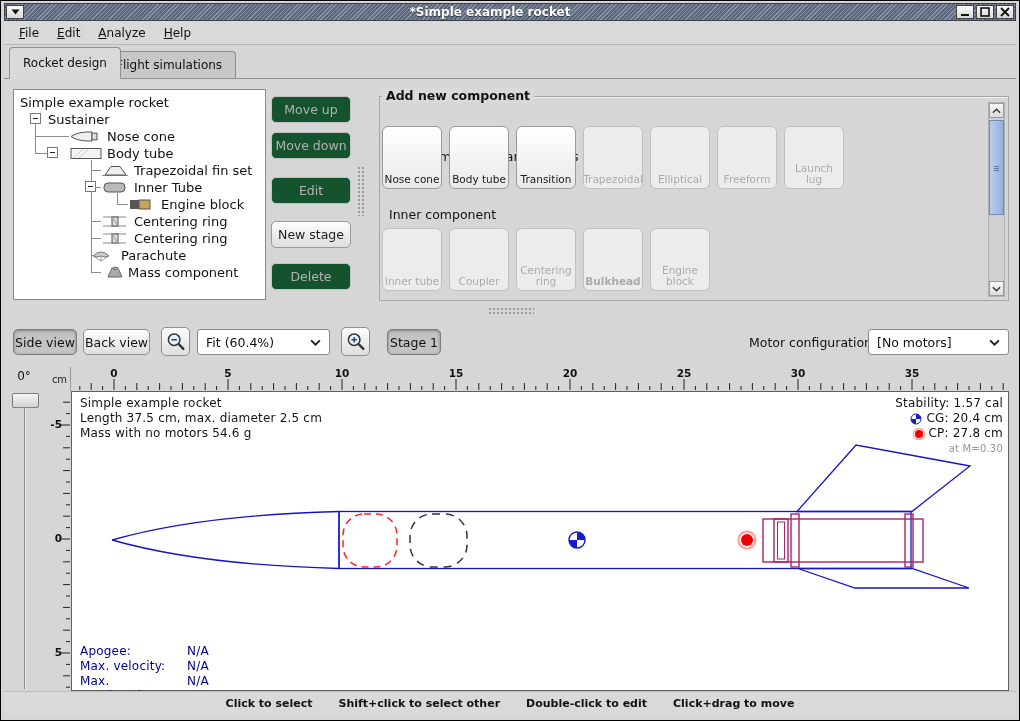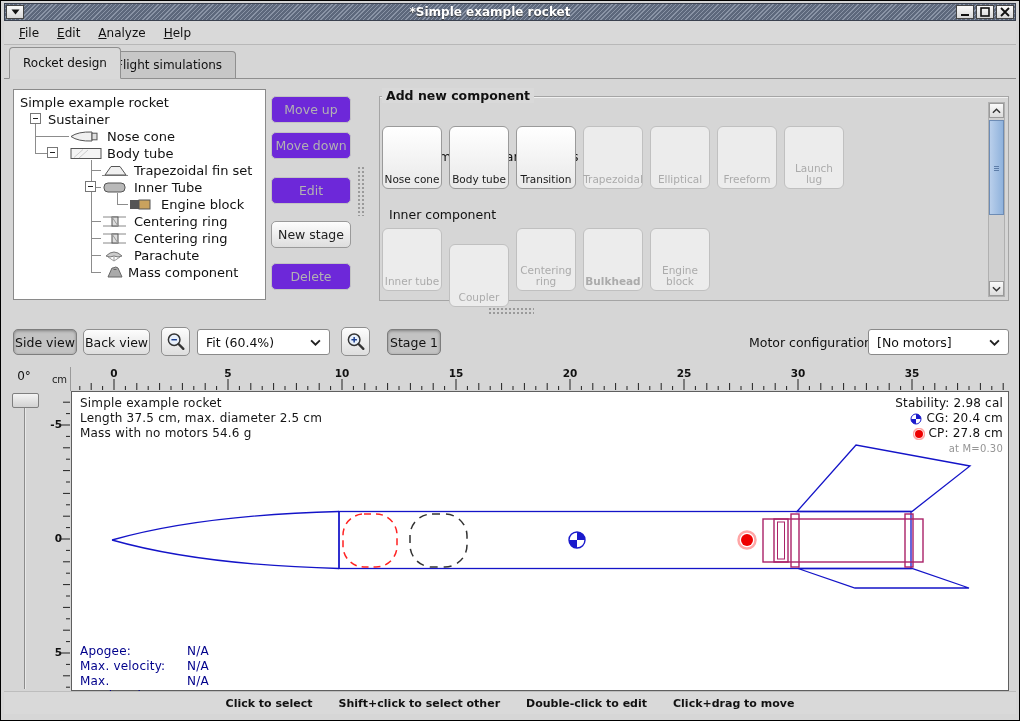--- a/index.html
+++ b/index.html
@@ -27,21 +27,21 @@
 .treepanel{position:absolute;left:12px;top:88px;width:253px;height:211px;background:#fff;border:1px solid #8a8a8a;overflow:hidden;}
 .trow{position:absolute;height:17px;display:flex;align-items:center;font-size:13px;color:#111;white-space:nowrap;}
 .rail{position:absolute;width:1px;background:#8c8c8c;}
 .hline{position:absolute;height:1px;background:#8c8c8c;}
 .expander{position:absolute;width:11px;height:11px;border:1px solid #777;background:#fff;z-index:2;}
 .expander::after{content:"";position:absolute;left:2px;right:2px;top:4px;height:1px;background:#222;}
 .ticon{flex:none;}
 
 .abtn{position:absolute;left:270px;width:80px;height:27px;border-radius:5px;border:1px solid #9a9a9a;
  background:linear-gradient(#fdfdfd,#dedede);font-size:12.5px;color:#222;display:flex;align-items:center;justify-content:center;}
-.abtn.disabled{color:#b2b2b2;border-color:#c3c3c3;background:#6d28d9;}
+.abtn.disabled{color:#b2b2b2;border-color:#c3c3c3;background:#14532d;}
 
 .groupbox{position:absolute;left:378px;top:95px;width:630px;height:205px;border:1px solid #a5a5a5;box-shadow:inset 0 1px 0 #f0f0f0;}
 .gtitle{position:absolute;top:-9px;left:2px;background:#d9d9d9;padding:0 4px;font-weight:bold;font-size:12.5px;color:#111;}
 .seclabel{position:absolute;left:9px;font-size:12.5px;color:#111;}
 .cbtn{position:absolute;width:60px;height:63px;border-radius:6px;border:1px solid #9a9a9a;background:linear-gradient(#ffffff,#e9e9e9);
  display:flex;flex-direction:column;align-items:center;justify-content:flex-end;padding:19px 1px 3px;gap:36px;}
 .cbtn .clabel{font-size:10.5px;line-height:11px;text-align:center;color:#1a1a1a;}
 .cbtn .cicon{flex:1;width:46px;}
 .cbtn.disabled{border-color:#c0c0c0;background:#ececec;}
 .cbtn.disabled .clabel{color:#ababab;}
@@ -198,21 +198,21 @@
     </div>
     <div class="trow" style="left:88px;top:140px;">
       <svg class="ticon" width="26" height="13" viewBox="0 0 26 13">
           <line x1="1" y1="2" x2="24" y2="2" stroke="#888"></line>
           <line x1="1" y1="11" x2="24" y2="11" stroke="#888"></line>
           <rect x="10" y="2" width="6" height="9" fill="#ddd" stroke="#555"></rect>
           <line x1="10" y1="2" x2="16" y2="11" stroke="#999"></line>
         </svg>
       <span style="margin-left:6px;">Centering ring</span>
     </div>
-    <div class="trow" style="left:88px;top:157px;">
+    <div class="trow" style="left:75px;top:157px;">
       <svg class="ticon" width="26" height="13" viewBox="0 0 26 13">
           <path d="M4 7 Q12 -1 20 7 Q16 9 12 7 Q8 9 4 7 Z" fill="#ccc" stroke="#777"></path>
           <path d="M6 8 L12 12 M12 8 L12 12 M18 8 L12 12" stroke="#999" fill="none"></path>
         </svg>
       <span style="margin-left:6px;">Parachute</span>
     </div>
     <div class="trow" style="left:88px;top:174px;">
       <svg class="ticon" width="26" height="13" viewBox="0 0 26 13">
           <path d="M11 2 q3 -2 5 0 l4 9 H6 l4 -9 Z" fill="#aaa" stroke="#666"></path>
           <path d="M11.5 3.5 h3" stroke="#666"></path>
@@ -294,21 +294,21 @@
     </div>
 
     <div class="seclabel" style="top:110px;">Inner component</div>
 
     <div class="cbtn disabled" style="left:2px;top:131px;">
       <svg class="cicon" viewBox="0 0 46 30">
           <rect x="5" y="7" width="34" height="16" rx="8" fill="#d6d6d6" stroke="#222" stroke-dasharray="2 1.4" stroke-width="1.6"></rect>
         </svg>
       <span class="clabel">Inner tube</span>
     </div>
-    <div class="cbtn disabled" style="left:69px;top:131px;margin-top:16px;">
+    <div class="cbtn disabled" style="left:69px;top:131px;">
       <svg class="cicon" viewBox="0 0 46 30">
           <line x1="4" y1="8" x2="42" y2="8" stroke="#aaa"></line>
           <line x1="4" y1="22" x2="42" y2="22" stroke="#aaa"></line>
           <rect x="14" y="9" width="18" height="12" fill="#cfcfcf" stroke="#222" stroke-dasharray="2 1.4" stroke-width="1.5"></rect>
         </svg>
       <span class="clabel">Coupler</span>
     </div>
     <div class="cbtn disabled" style="left:136px;top:131px;">
       <svg class="cicon" viewBox="0 0 46 30">
           <line x1="4" y1="7" x2="42" y2="7" stroke="#aaa"></line>
@@ -559,21 +559,21 @@
       </g>
     </svg>
 
     <div class="canvas-info">
       <div>Simple example rocket</div>
       <div>Length 37.5 cm, max. diameter 2.5 cm</div>
       <div>Mass with no motors 54.6 g</div>
     </div>
 
     <div class="stab">
-      <div>Stability: 2.98 cal</div>
+      <div>Stability: 1.57 cal</div>
       <div class="stabrow">
         <svg width="12" height="12" viewBox="0 0 12 12">
             <circle cx="6" cy="6" r="5" fill="#fff" stroke="#1a1acc"></circle>
             <path d="M6 6 L6 1 A5 5 0 0 1 11 6 Z" fill="#1a1acc"></path>
             <path d="M6 6 L6 11 A5 5 0 0 1 1 6 Z" fill="#1a1acc"></path>
           </svg>
         <span>CG: 20.4 cm</span>
       </div>
       <div class="stabrow">
         <svg width="12" height="12" viewBox="0 0 12 12">

